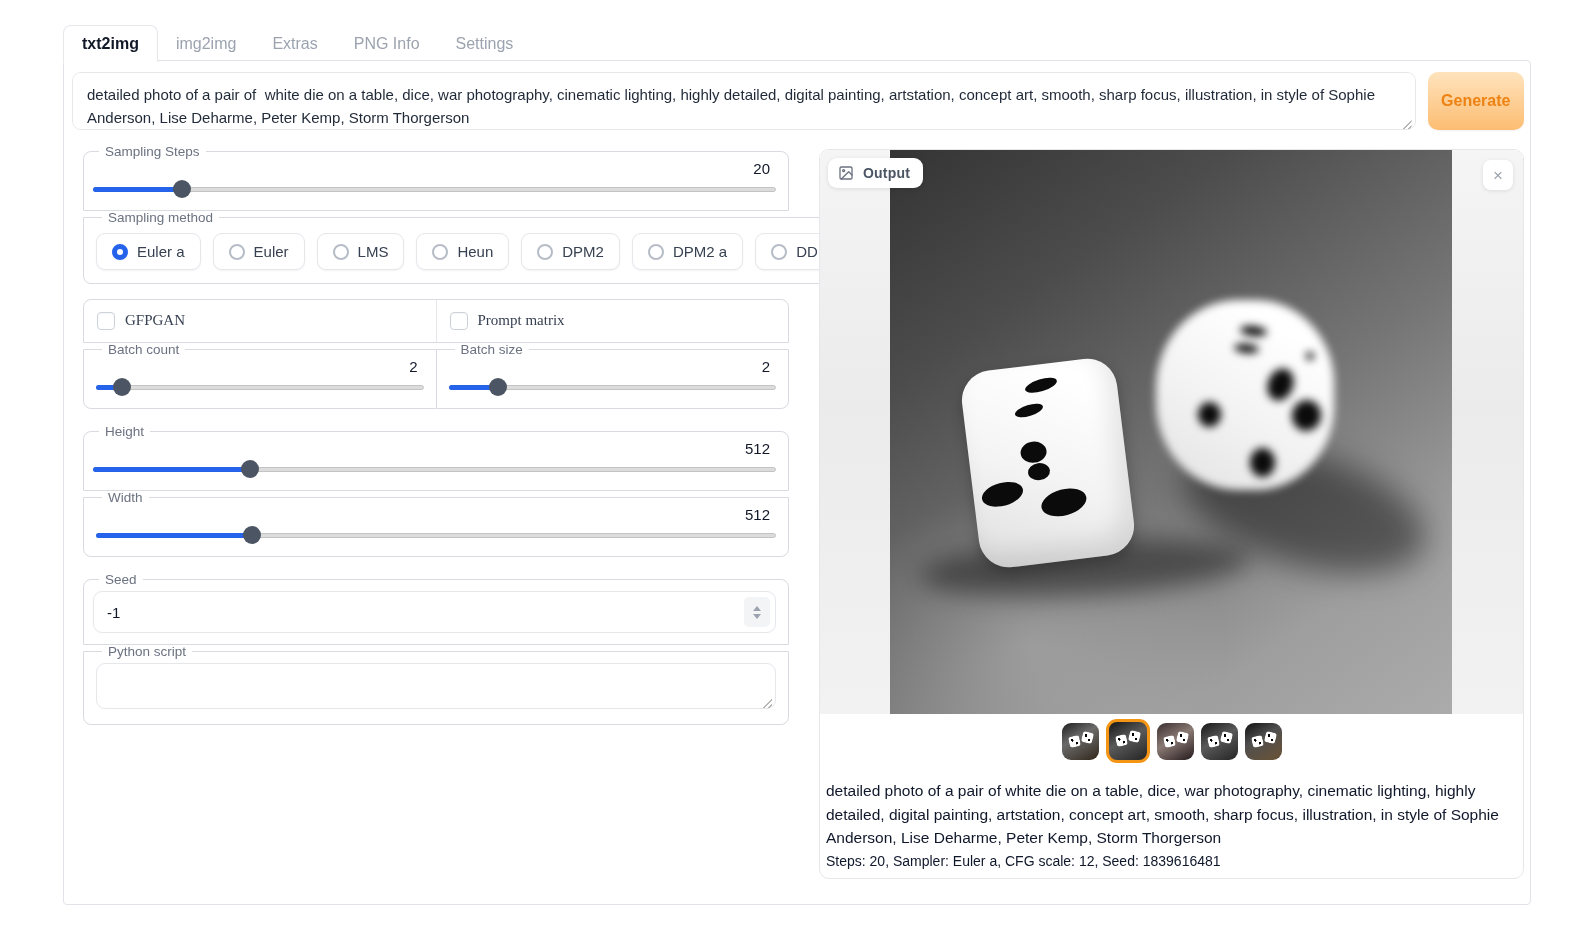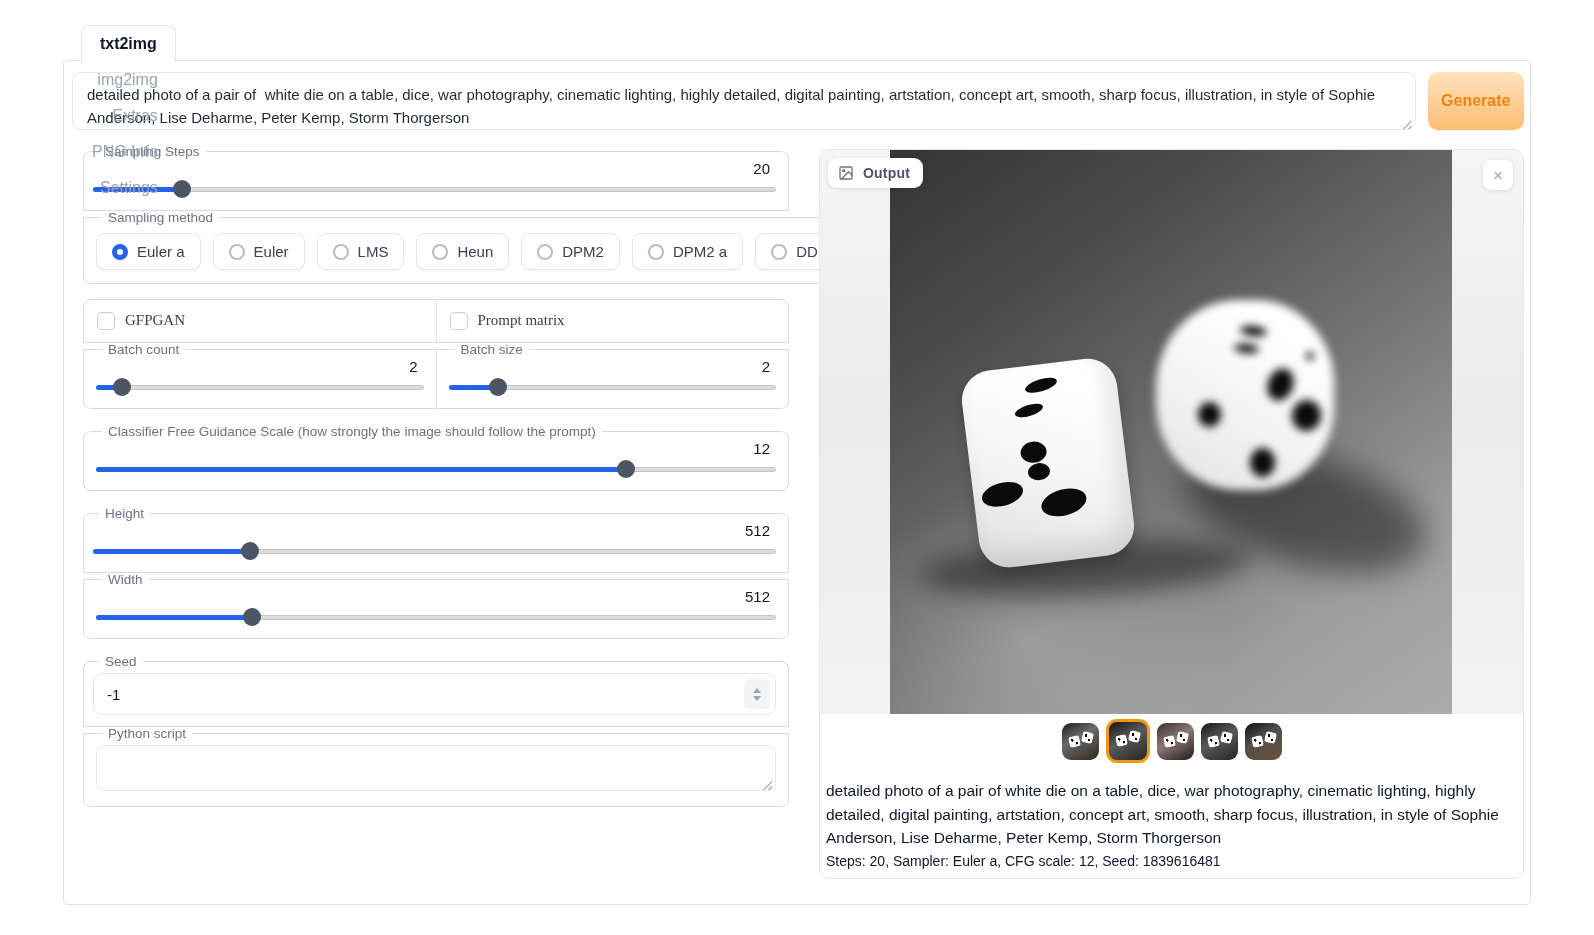--- a/index.html
+++ b/index.html
@@ -1,20 +1,20 @@
 <!DOCTYPE html>
 <html><head>
 <meta charset="utf-8">
 <style>
   * { box-sizing: border-box; margin: 0; padding: 0; }
   html,body { width:1594px; height:935px; background:#ffffff; overflow:hidden;
     font-family:"Liberation Sans", sans-serif; color:#111827; }
 
   
-  .tabbar { position:absolute; left:74px; top:25px; display:flex; align-items:flex-end; z-index:5;flex-direction:column; }
+  .tabbar { position:absolute; left:63px; top:25px; display:flex; align-items:flex-end; z-index:5; }
   .tab { padding:9px 18px; font-size:16px; color:#9ca3af; cursor:pointer; }
   .tab.active { background:#fff; border:1px solid #e5e7eb; border-bottom:none;
     border-radius:8px 8px 0 0; color:#111827; font-weight:700; position:relative; }
   .tab.active::after{content:"";position:absolute;left:0;right:0;bottom:-2px;height:3px;background:#fff;}
 
   
   .card { position:absolute; left:63px; top:60px; width:1468px; height:845px;
     background:#fff; border:1px solid #e2e3e9; border-radius:4px; }
 
   
@@ -223,31 +223,20 @@
           <div class="val-row">2</div>
           <div class="slider">
             <div class="track"></div>
             <div class="fill" style="width: 15%;"></div>
             <div class="knob" style="left: 15%;"></div>
           </div>
         </fieldset>
       </div>
     </div>
 
-    <div class="group">
-      <fieldset>
-        <legend>Classifier Free Guidance Scale (how strongly the image should follow the prompt)</legend>
-        <div class="val-row">12</div>
-        <div class="slider">
-          <div class="track"></div>
-          <div class="fill" style="width: 78%;"></div>
-          <div class="knob" style="left: 78%;"></div>
-        </div>
-      </fieldset>
-    </div>
 
     <div class="group">
       <fieldset class="stack-top">
         <legend>Height</legend>
         <div class="val-row">512</div>
         <div class="slider">
           <div class="track"></div>
           <div class="fill" style="width: 23%;"></div>
           <div class="knob" style="left: 23%;"></div>
         </div>

